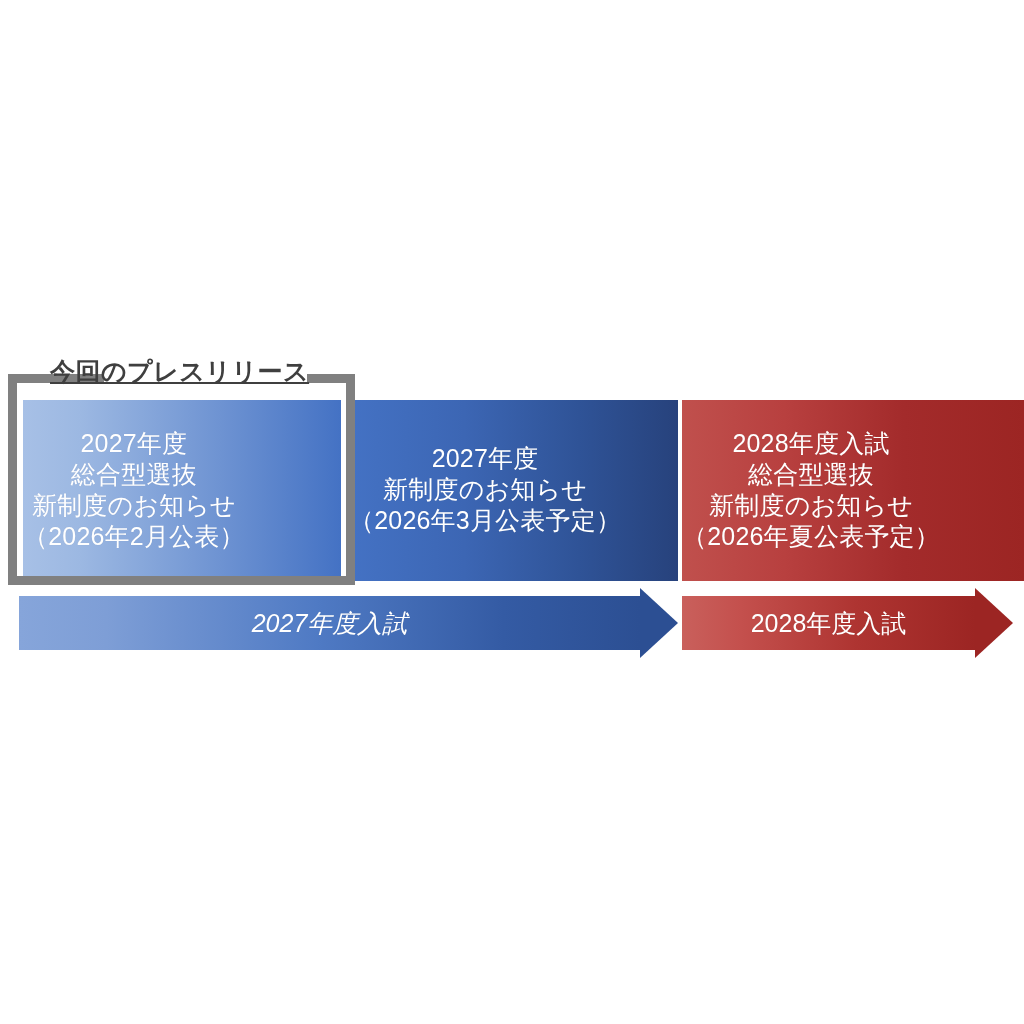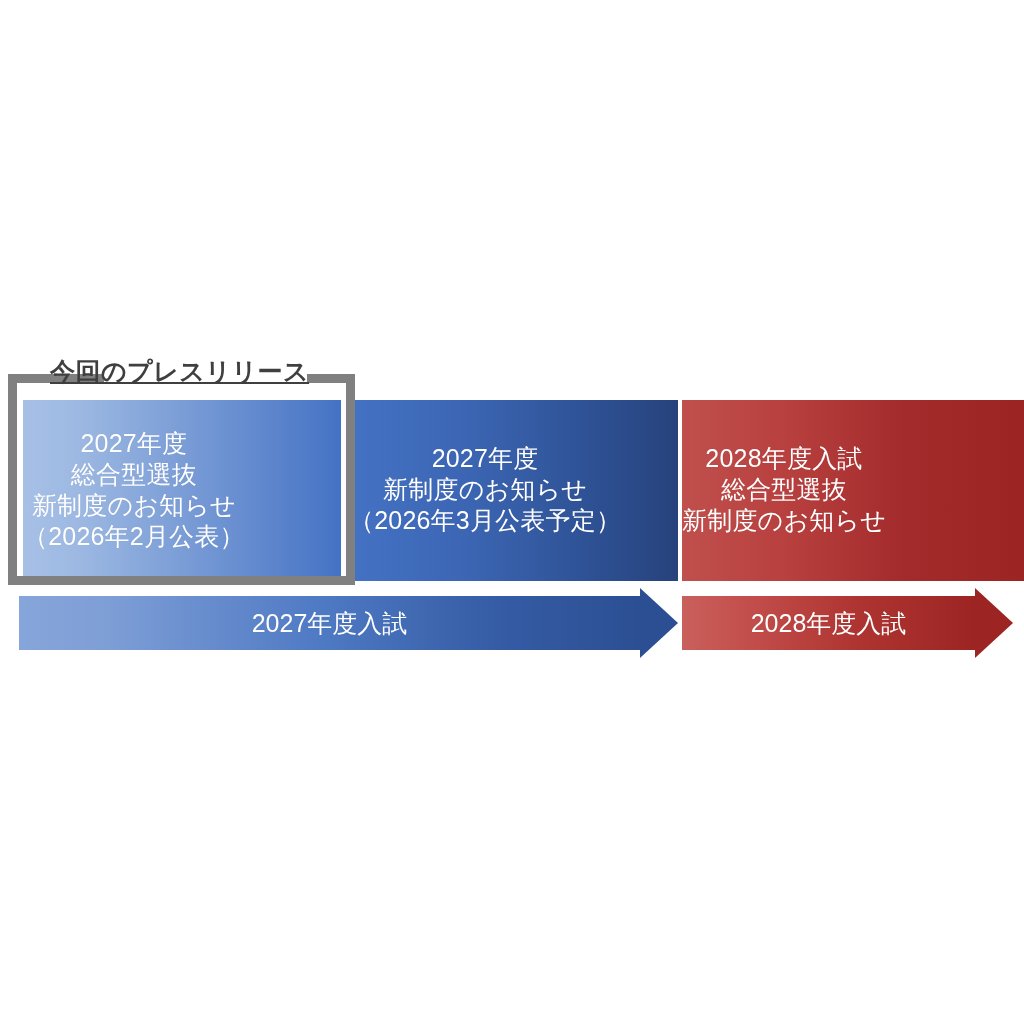--- a/index.html
+++ b/index.html
@@ -71,21 +71,21 @@
   }
   .arrow .label{
     position:absolute;top:8px;height:54px;
     display:flex;align-items:center;justify-content:center;
     color:#ffffff;font-size:25px;line-height:54px;
     white-space:nowrap;
     text-shadow:0 0 1px rgba(0,0,0,.10);
   }
 
   
-  #arrow-blue{left:19px;width:659px;}
+  #arrow-blue{left:19px;width:659px;font-style:italic;}
   #arrow-blue .shaft{
     width:621px;
     background:linear-gradient(90deg,#86a5da 0%,#7e9ed6 14%,#4f7ac4 48%,#345ba4 78%,#2c4f93 100%);
   }
   #arrow-blue .head{
     left:621px;
     background:#2c4f93;
     clip-path:polygon(0 0,100% 50%,0 100%);
   }
   #arrow-blue .label{left:0;width:621px;}
@@ -134,20 +134,21 @@
         <div>新制度のお知らせ</div>
         <div>（2026年3月公表予定）</div>
       </div>
     </div>
 
     <div class="phase-box" id="box-3">
       <div class="lines">
         <div>2028年度入試</div>
         <div>総合型選抜</div>
         <div>新制度のお知らせ</div>
+        <div>（2026年夏公表予定）</div>
       </div>
     </div>
 
   </div>
 
   <div id="bracket">
     <div class="seg top-left"></div>
     <div class="seg top-right"></div>
     <div class="seg left"></div>
     <div class="seg right"></div>

